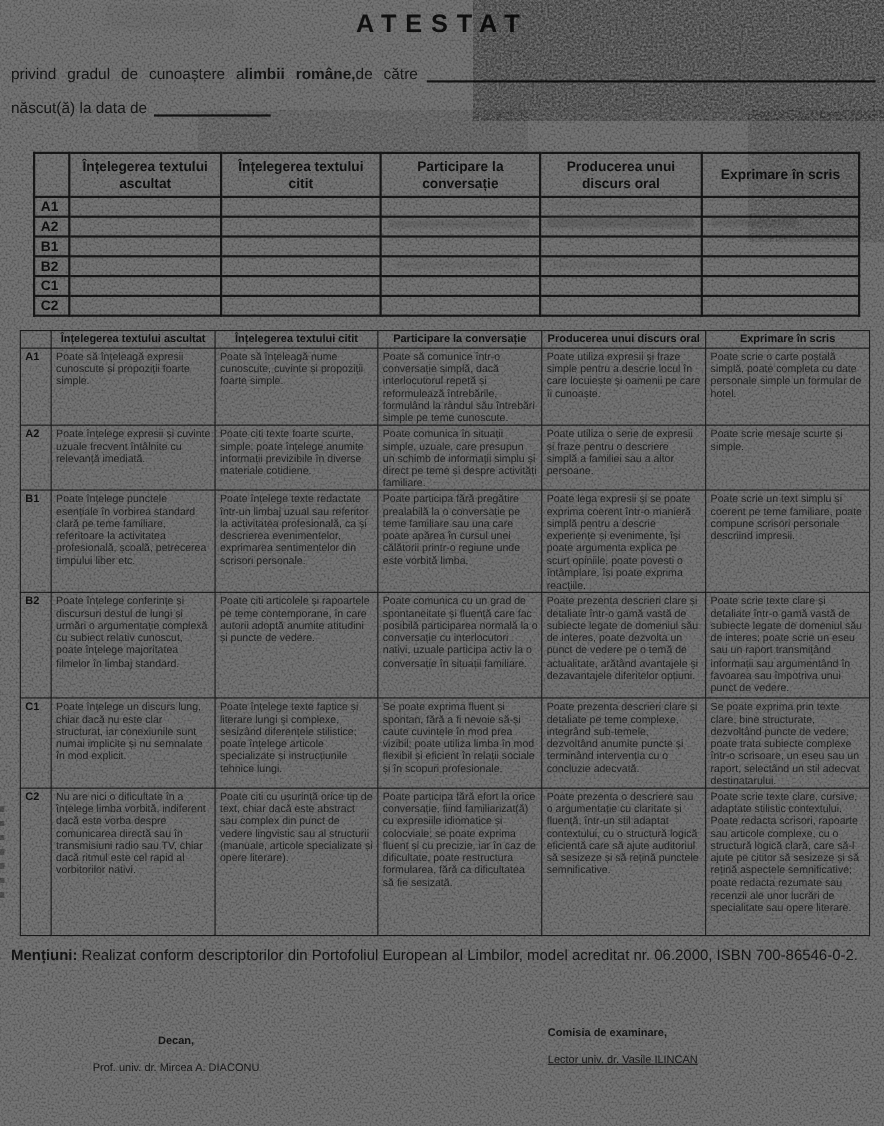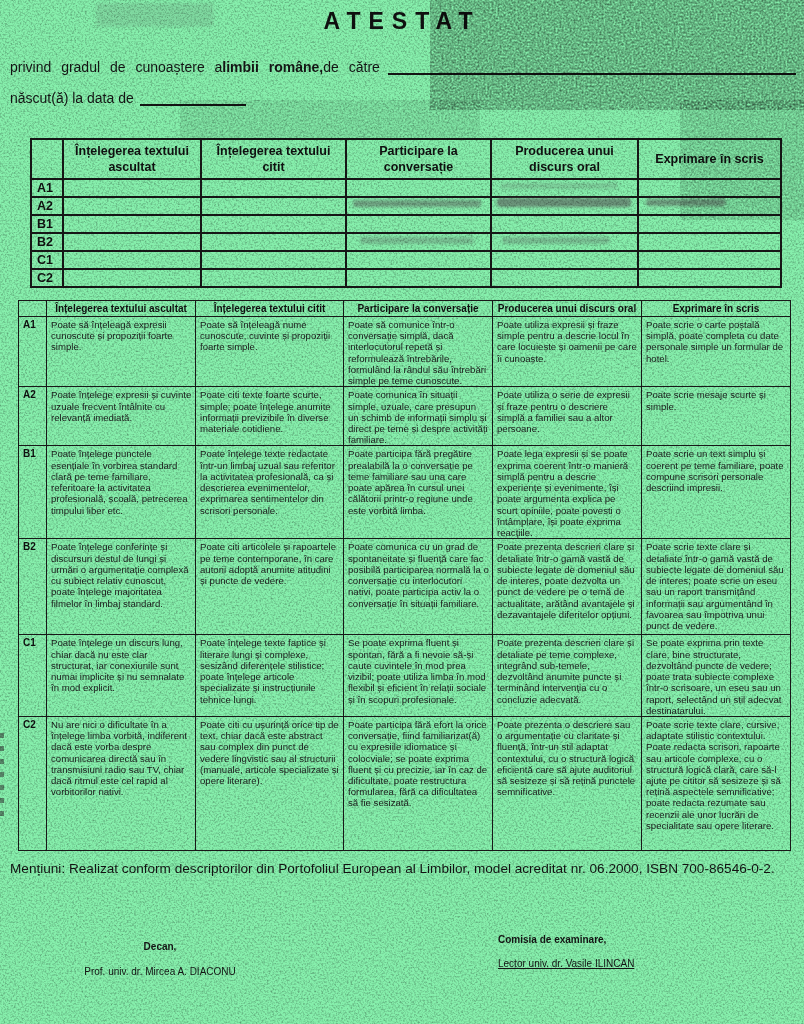--- a/index.html
+++ b/index.html
@@ -1,17 +1,17 @@
 <!DOCTYPE html>
 <html><head>
 <meta charset="utf-8">
 <style>
   html,body{margin:0;padding:0;background:#e9e9e7;}
   .page{
-    position:relative;width:804px;height:1024px;background:#86efac;
+    position:relative;width:804px;height:1024px;background:#737373;
     font-family:"Liberation Sans",sans-serif;color:#161616;overflow:hidden;
     margin:0 auto;
   }
   
   .title{
     position:absolute;top:8px;left:0;width:100%;margin:0;text-align:center;
     font-size:23px;font-weight:bold;letter-spacing:8px;color:#111;
   }
   .intro{position:absolute;margin:0;font-size:14px;display:flex;align-items:flex-end;white-space:nowrap;}
   .intro1{top:58px;left:10px;right:8px;word-spacing:6px;}
@@ -56,21 +56,21 @@
   }
   #desc-table tbody tr:nth-child(1){height:70px;}
   #desc-table tbody tr:nth-child(2){height:58px;}
   #desc-table tbody tr:nth-child(3){height:93px;}
   #desc-table tbody tr:nth-child(4){height:96px;}
   #desc-table tbody tr:nth-child(5){height:80px;}
   #desc-table tbody tr:nth-child(6){height:134px;}
 
   
   .mentions{position:absolute;top:861px;left:10px;right:4px;margin:0;font-size:13.6px;color:#141414;}
-  .mentions b{font-weight:normal;}
+  .mentions b{font-weight:bold;}
   .sig-left{position:absolute;top:941px;left:45px;width:230px;text-align:center;}
   .sig-right{position:absolute;top:934px;left:498px;width:260px;text-align:left;}
   .sig-title{font-size:10px;font-weight:bold;margin:0;}
   .sig-name{font-size:10px;margin:0;}
   .sig-left .sig-name{margin-top:14px;}
   .sig-right .sig-name{margin-top:13px;text-decoration:underline;}
 
   
   .noise{position:absolute;top:0;left:0;pointer-events:none;z-index:5;}
   .smudge{position:absolute;background:#5a5a5a;filter:blur(1.6px);border-radius:3px;pointer-events:none;z-index:2;}
@@ -211,21 +211,21 @@
           <td>Poate înțelege punctele esențiale în vorbirea standard clară pe teme familiare, referitoare la activitatea profesională, școală, petrecerea timpului liber etc.</td>
           <td>Poate înțelege texte redactate într-un limbaj uzual sau referitor la activitatea profesională, ca și descrierea evenimentelor, exprimarea sentimentelor din scrisori personale.</td>
           <td>Poate participa fără pregătire prealabilă la o conversație pe teme familiare sau una care poate apărea în cursul unei călătorii printr-o regiune unde este vorbită limba.</td>
           <td>Poate lega expresii și se poate exprima coerent într-o manieră simplă pentru a descrie experiențe și evenimente, își poate argumenta explica pe scurt opiniile, poate povesti o întâmplare, își poate exprima reacțiile.</td>
           <td>Poate scrie un text simplu și coerent pe teme familiare, poate compune scrisori personale descriind impresii.</td>
         </tr>
         <tr>
           <th>B2</th>
           <td>Poate înțelege conferințe și discursuri destul de lungi și urmări o argumentație complexă cu subiect relativ cunoscut, poate înțelege majoritatea filmelor în limbaj standard.</td>
           <td>Poate citi articolele și rapoartele pe teme contemporane, în care autorii adoptă anumite atitudini și puncte de vedere.</td>
-          <td>Poate comunica cu un grad de spontaneitate și fluență care fac posibilă participarea normală la o conversație cu interlocutori nativi, poate participa activ la o conversație în situații familiare.</td>
+          <td>Poate comunica cu un grad de spontaneitate și fluență care fac posibilă participarea normală la o conversație cu interlocutori nativi, uzuale participa activ la o conversație în situații familiare.</td>
           <td>Poate prezenta descrieri clare și detaliate într-o gamă vastă de subiecte legate de domeniul său de interes, poate dezvolta un punct de vedere pe o temă de actualitate, arătând avantajele și dezavantajele diferitelor opțiuni.</td>
           <td>Poate scrie texte clare și detaliate într-o gamă vastă de subiecte legate de domeniul său de interes; poate scrie un eseu sau un raport transmițând informații sau argumentând în favoarea sau împotriva unui punct de vedere.</td>
         </tr>
         <tr>
           <th>C1</th>
           <td>Poate înțelege un discurs lung, chiar dacă nu este clar structurat, iar conexiunile sunt numai implicite și nu semnalate în mod explicit.</td>
           <td>Poate înțelege texte faptice și literare lungi și complexe, sesizând diferențele stilistice; poate înțelege articole specializate și instrucțiunile tehnice lungi.</td>
           <td>Se poate exprima fluent și spontan, fără a fi nevoie să-și caute cuvintele în mod prea vizibil; poate utiliza limba în mod flexibil și eficient în relații sociale și în scopuri profesionale.</td>
           <td>Poate prezenta descrieri clare și detaliate pe teme complexe, integrând sub-temele, dezvoltând anumite puncte și terminând intervenția cu o concluzie adecvată.</td>
           <td>Se poate exprima prin texte clare, bine structurate, dezvoltând puncte de vedere; poate trata subiecte complexe într-o scrisoare, un eseu sau un raport, selectând un stil adecvat destinatarului.</td>

